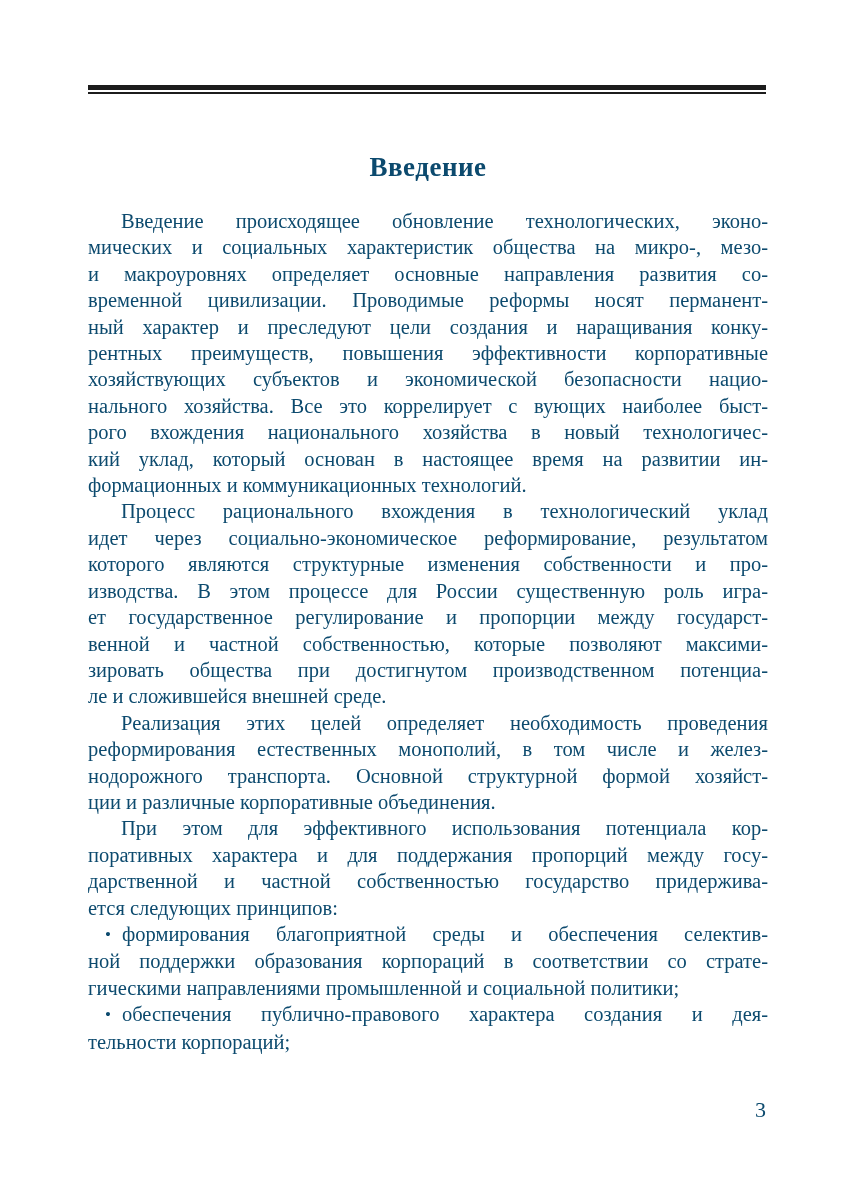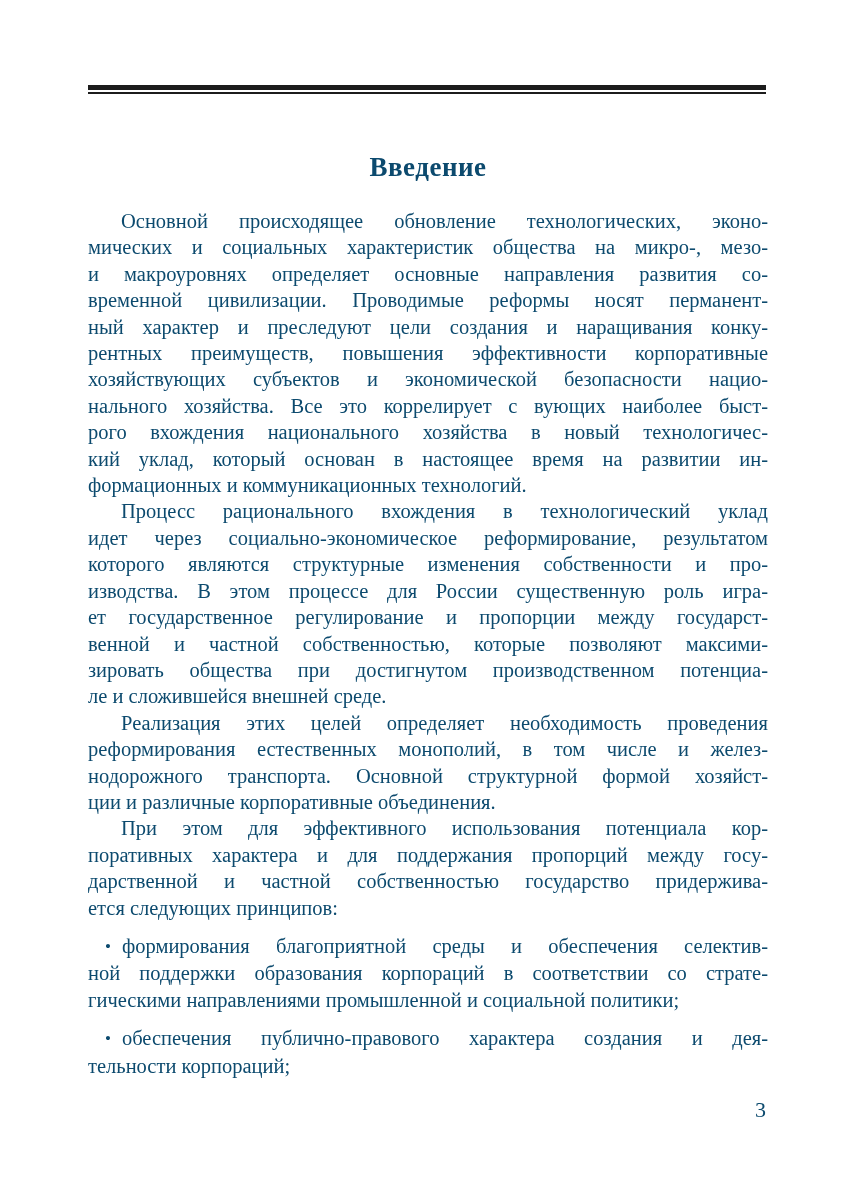--- a/index.html
+++ b/index.html
@@ -49,21 +49,20 @@
     text-align-last: justify;
   }
   .line.last {
     text-align-last: left;
   }
   .line.first.indent {
     text-indent: 33px;
   }
   .line.first.bullet-line {
     text-indent: 17px;
-    margin-top: 12px;
   }
   .bullet-glyph {
     font-size: 17px;
     margin-right: 11px;
     vertical-align: 1px;
   }
   .page-number {
     position: absolute;
     left: 88px;
     top: 1097px;
@@ -75,21 +74,21 @@
   }
 </style>
 </head>
 <body>
 
 <div class="page">
   <div class="top-rule"></div>
   <div class="chapter-title">Введение</div>
   <div class="body-text" id="body-text">
       <div class="paragraph">
-        <div class="line first indent">Основной происходящее обновление технологических, эконо-</div>
+        <div class="line first indent">Введение происходящее обновление технологических, эконо-</div>
         <div class="line">мических и социальных характеристик общества на микро-, мезо-</div>
         <div class="line">и макроуровнях определяет основные направления развития со-</div>
         <div class="line">временной цивилизации. Проводимые реформы носят перманент-</div>
         <div class="line">ный характер и преследуют цели создания и наращивания конку-</div>
         <div class="line">рентных преимуществ, повышения эффективности корпоративные</div>
         <div class="line">хозяйствующих субъектов и экономической безопасности нацио-</div>
         <div class="line">нального хозяйства. Все это коррелирует с вующих наиболее быст-</div>
         <div class="line">рого вхождения национального хозяйства в новый технологичес-</div>
         <div class="line">кий уклад, который основан в настоящее время на развитии ин-</div>
         <div class="line last">формационных и коммуникационных технологий.</div>

